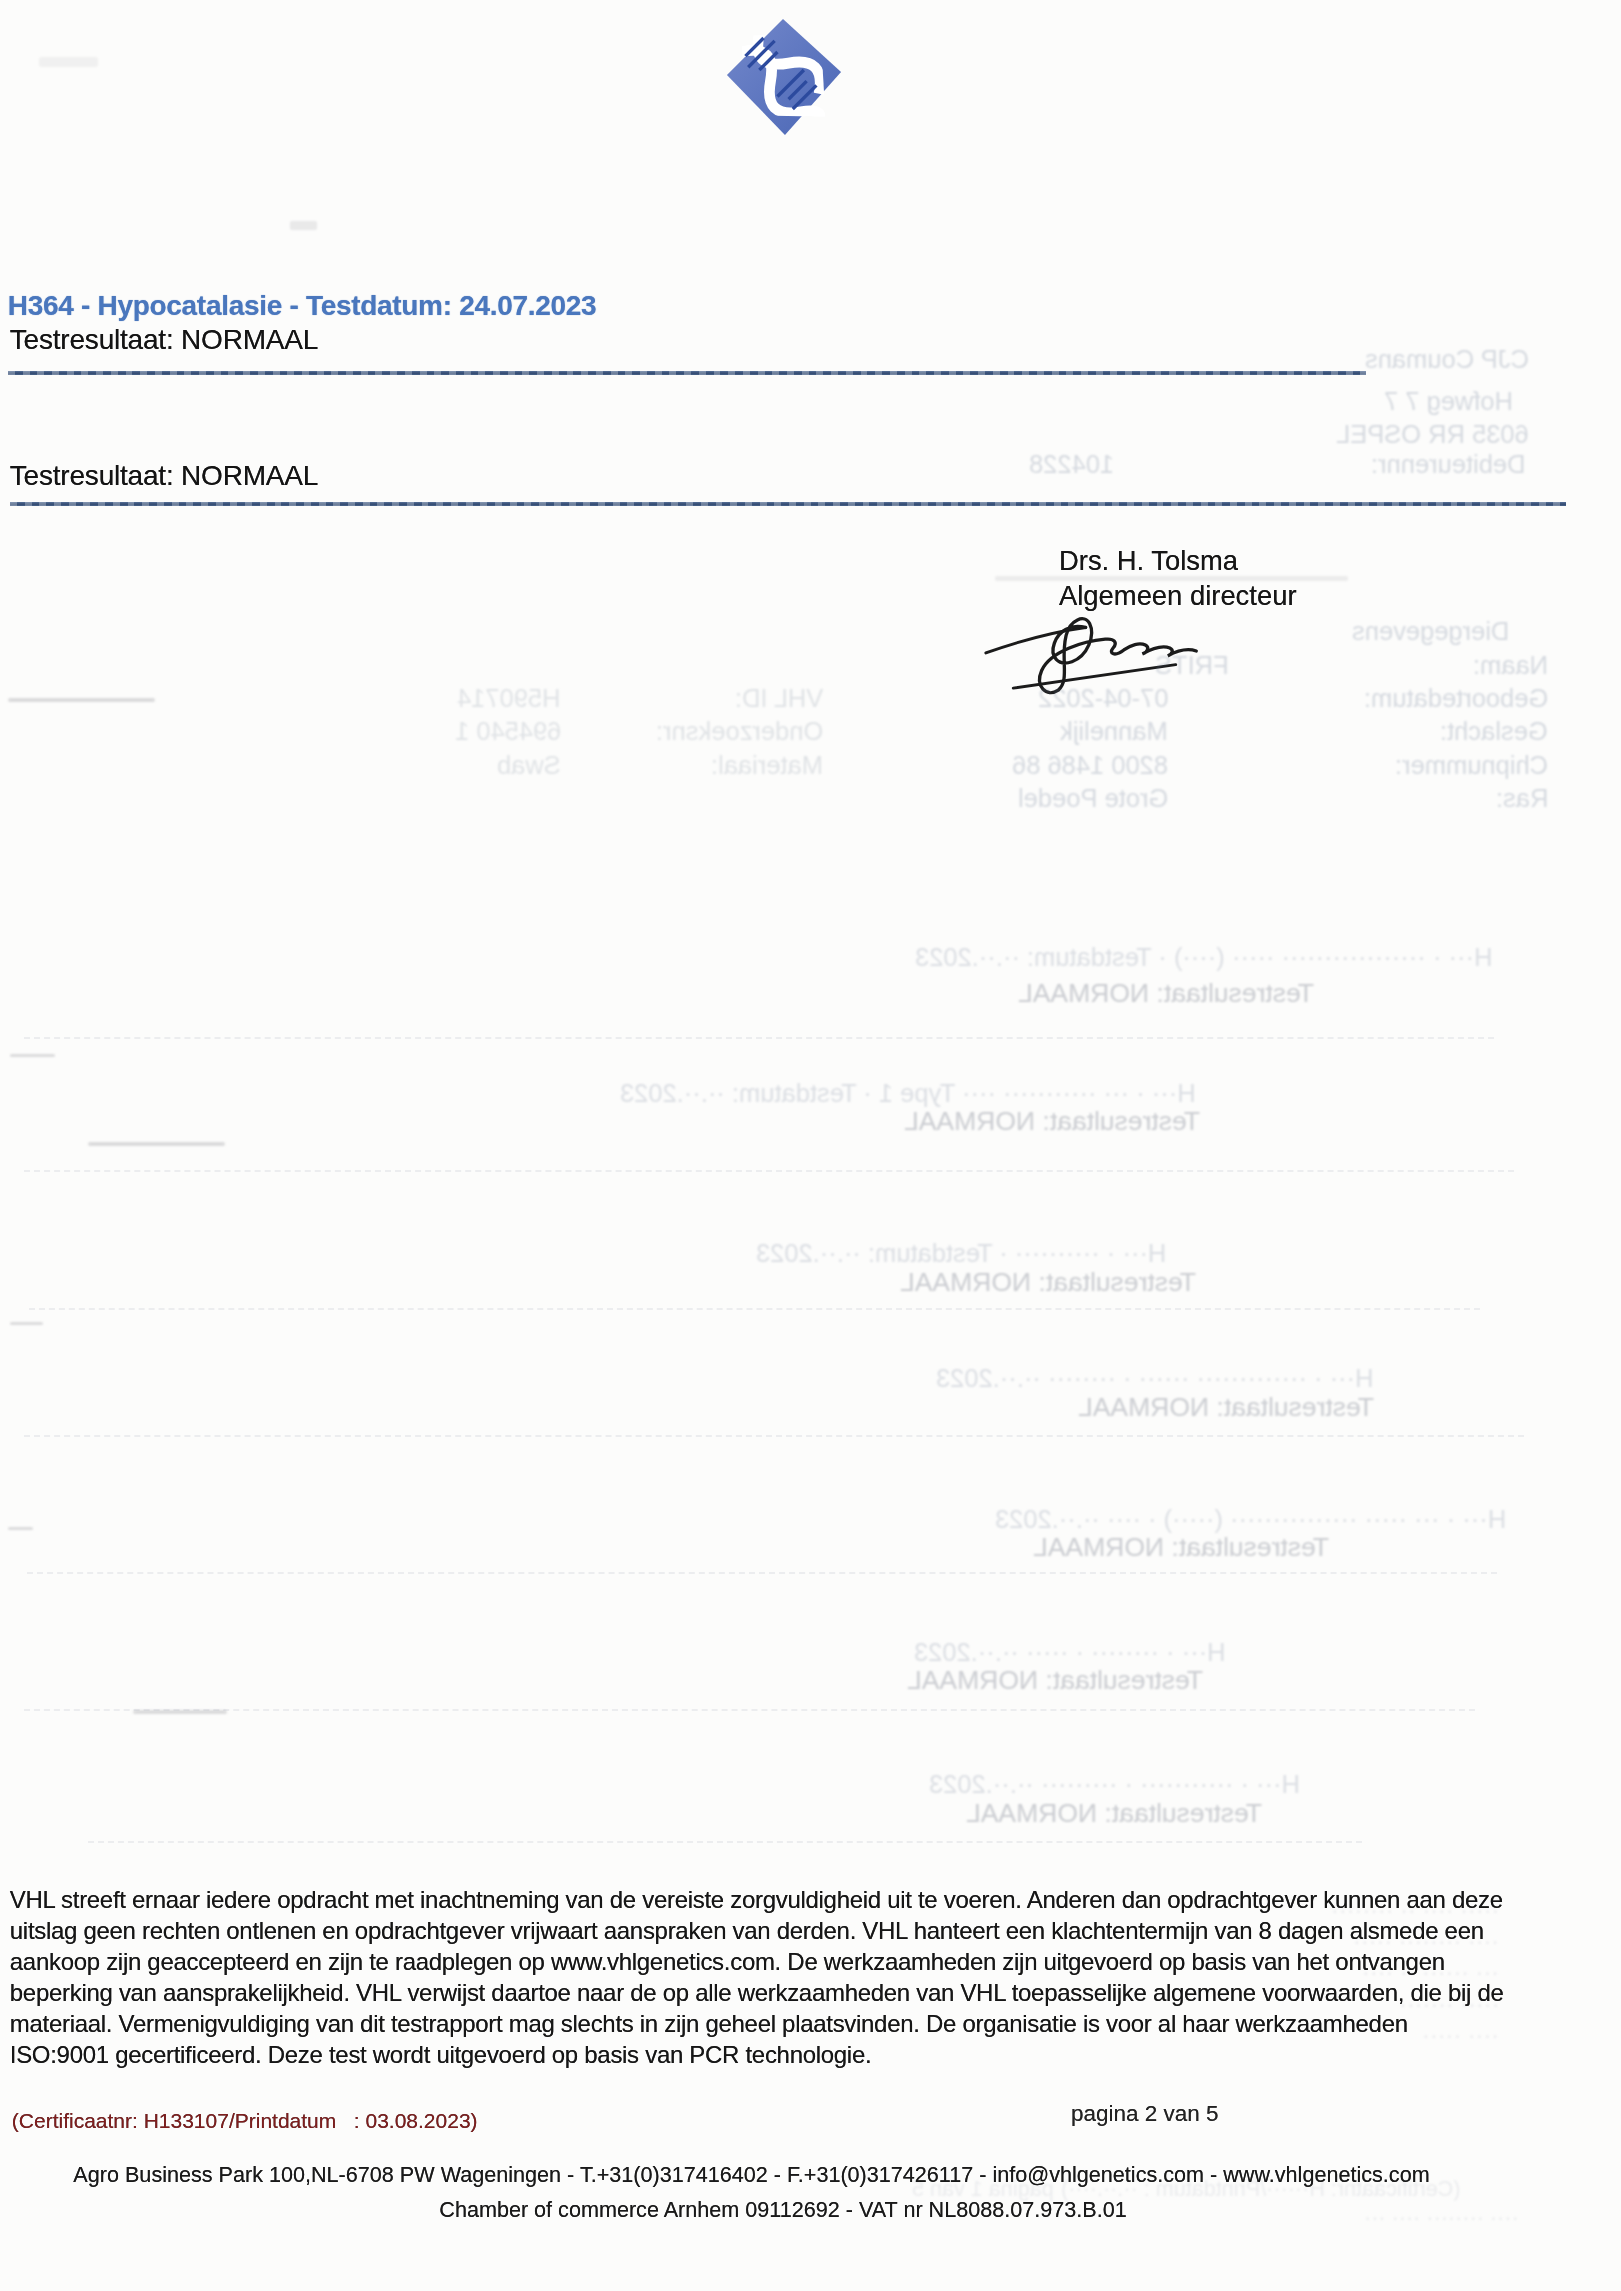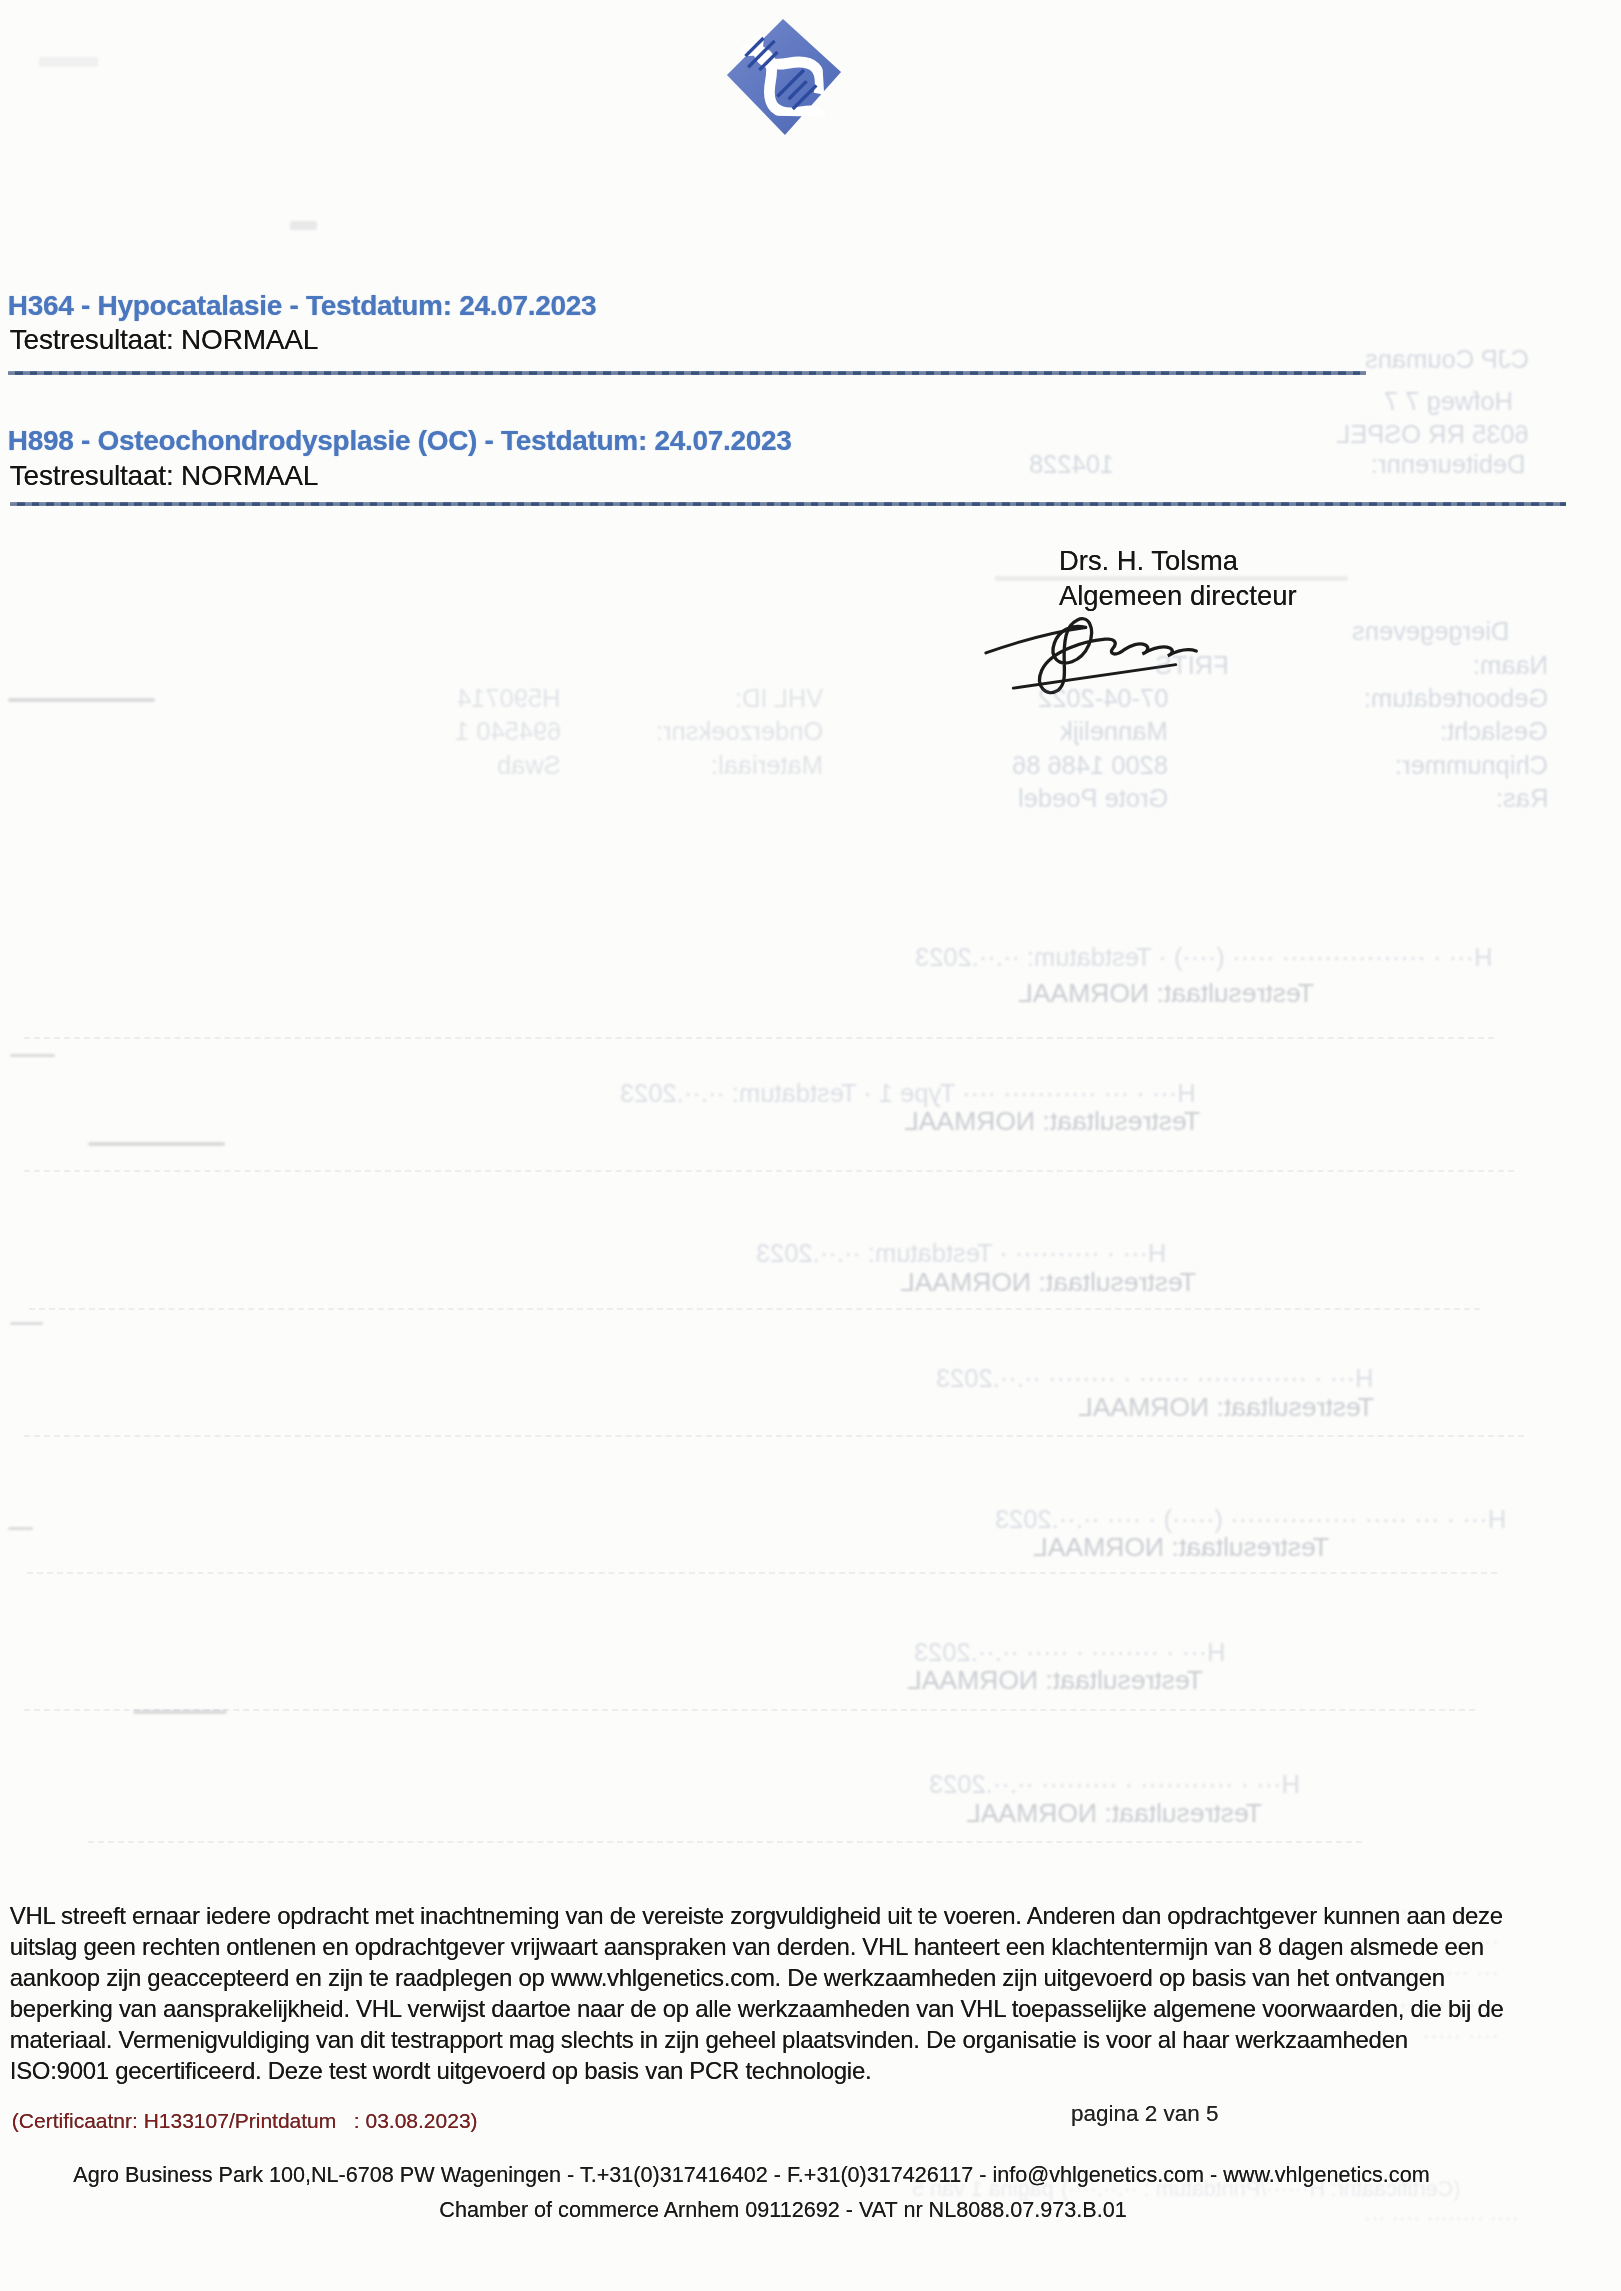--- a/index.html
+++ b/index.html
@@ -76,21 +76,20 @@
         </g>
       </g>
     </svg>
   </div>
 
 
   <div class="abs rhead" style="left:7.8px;top:290px;">H364 - Hypocatalasie - Testdatum: 24.07.2023</div>
   <div class="abs rval" style="left:9.8px;top:324px;">Testresultaat: NORMAAL</div>
   <div class="abs rule" style="left:7.8px;top:371px;width:1358px;"></div>
 
-  <div class="abs rhead" style="left:7.8px;top:425px;">H898 - Osteochondrodysplasie (OC) - Testdatum: 24.07.2023</div>
   <div class="abs rval" style="left:9.8px;top:460px;">Testresultaat: NORMAAL</div>
   <div class="abs rule" style="left:9.8px;top:502px;width:1556px;"></div>
 
   <div class="abs sig-name" style="left:1059px;top:545px;">Drs. H. Tolsma</div>
   <div class="abs sig-name" style="left:1059px;top:580px;">Algemeen directeur</div>
   <div class="abs" style="left:980px;top:598px;">
     <svg width="274" height="102" viewBox="0 0 280 104">
       <g stroke="#1b1b1b" fill="none" stroke-linecap="round">
         <path stroke-width="3" d="M6,56 C40,44 78,34 108,30"></path>
         <path stroke-width="3.4" d="M108,30 C92,26 80,34 76,46 C71,60 80,70 94,65 C110,59 118,38 112,26 C107,16 92,22 88,38 C82,62 92,84 80,94 C68,102 56,90 63,74 C72,54 106,44 128,42 C137,41 141,45 136,51 C131,57 138,60 147,53 C154,48 163,45 169,48 C173,50 172,55 166,57 C175,52 186,48 194,51 C198,53 197,57 192,59 C201,54 212,51 221,54"></path>
@@ -145,21 +144,21 @@
   <div class="abs bleedrule" style="left:27.4px;top:1572px;width:1470px;"></div>
   <div class="abs bleedrule" style="left:23.5px;top:1709px;width:1451px;"></div>
   <div class="abs bleedrule" style="left:88px;top:1841px;width:1274px;"></div>
 
   <div class="abs mirfaint" style="right:122px;top:1897px;">····· ···· ·· ········</div>
   <div class="abs mirfaint" style="right:122px;top:1928px;">···· ········ ·····</div>
   <div class="abs mirfaint" style="right:122px;top:1959px;">··· ······ ·· ····</div>
   <div class="abs mirfaint" style="right:122px;top:1991px;">····· ·······</div>
   <div class="abs mirfaint" style="right:122px;top:2022px;">···· ·····</div>
 
-  <div class="abs para" style="left:9.8px;top:1884px;margin-top:16px;">
+  <div class="abs para" style="left:9.8px;top:1884px;">
     <div>VHL streeft ernaar iedere opdracht met inachtneming van de vereiste zorgvuldigheid uit te voeren. Anderen dan opdrachtgever kunnen aan deze</div>
     <div>uitslag geen rechten ontlenen en opdrachtgever vrijwaart aanspraken van derden. VHL hanteert een klachtentermijn van 8 dagen alsmede een</div>
     <div>aankoop zijn geaccepteerd en zijn te raadplegen op www.vhlgenetics.com. De werkzaamheden zijn uitgevoerd op basis van het ontvangen</div>
     <div>beperking van aansprakelijkheid. VHL verwijst daartoe naar de op alle werkzaamheden van VHL toepasselijke algemene voorwaarden, die bij de</div>
     <div>materiaal. Vermenigvuldiging van dit testrapport mag slechts in zijn geheel plaatsvinden. De organisatie is voor al haar werkzaamheden</div>
     <div>ISO:9001 gecertificeerd. Deze test wordt uitgevoerd op basis van PCR technologie.</div>
   </div>
 
   <div class="abs cert" style="left:11.8px;top:2109px;">(Certificaatnr: H133107/Printdatum   : 03.08.2023)</div>
   <div class="abs pagel" style="left:1071px;top:2101px;">pagina 2 van 5</div>

